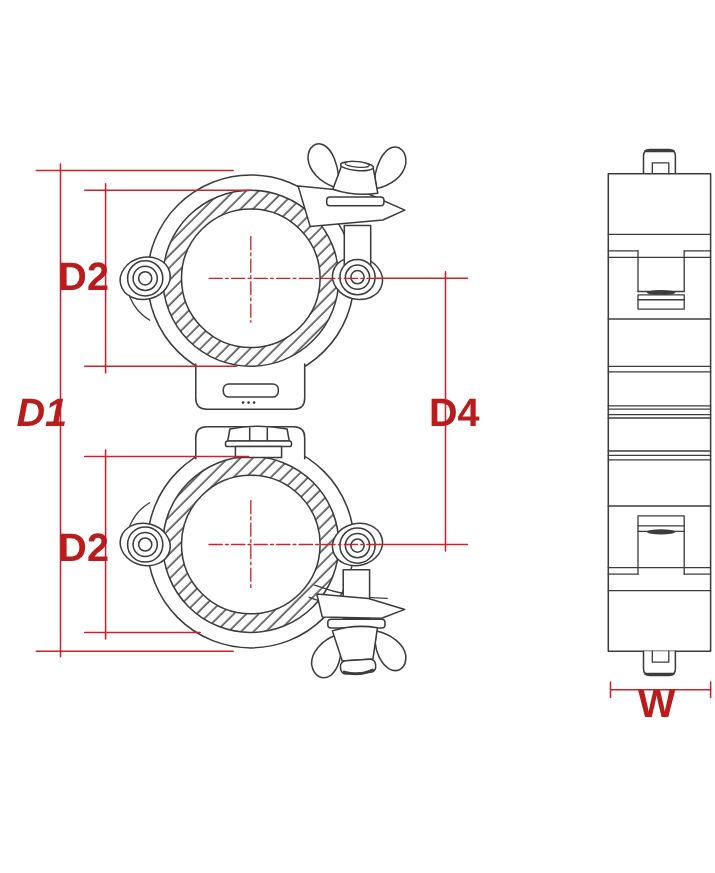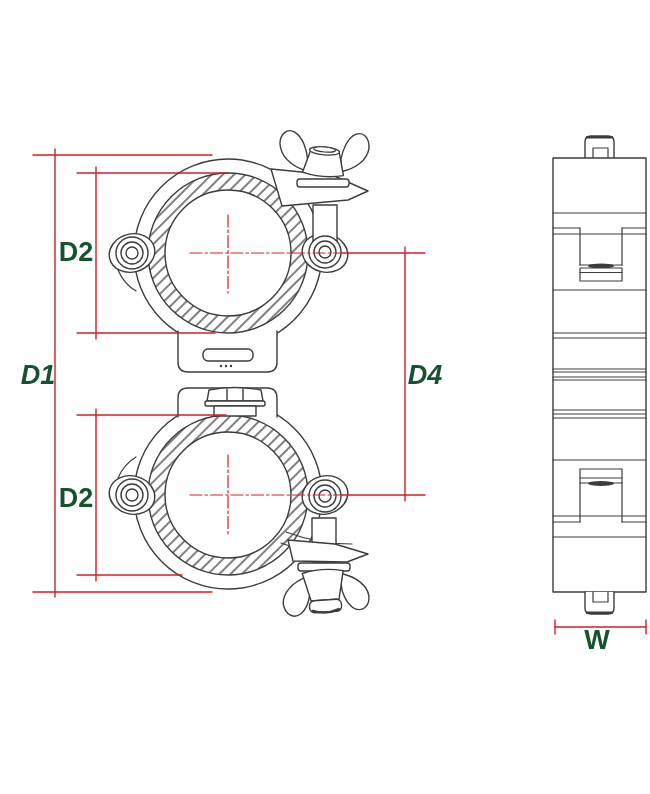--- a/index.html
+++ b/index.html
@@ -8,23 +8,23 @@
     width:650px;height:794px;
     background:#ffffff;
     font-family:"Liberation Sans", sans-serif;
     overflow:hidden;
   }
   svg{position:absolute;left:0;top:0;}
   .dim-label{
     position:absolute;
     transform:translate(-50%,-50%);
     font-weight:bold;
-    font-size:27px;
+    font-size:36px;
     line-height:1;
-    color:#14532d;
+    color:#b91c1c;
     white-space:nowrap;
     user-select:none;
   }
 </style>
 </head>
 <body>
 
 <div class="canvas">
 
 <svg width="650" height="794" viewBox="0 0 650 794">
@@ -218,16 +218,16 @@
       <line x1="555" y1="627" x2="646" y2="627"></line>
       <line x1="555" y1="620" x2="555" y2="634"></line>
       <line x1="646" y1="620" x2="646" y2="634"></line>
     </g>
   </g>
 </svg>
 
 <div class="dim-label" style="left:38px;top:375px;font-style:italic;">D1</div>
 <div class="dim-label" style="left:76px;top:252px;">D2</div>
 <div class="dim-label" style="left:76px;top:498px;">D2</div>
-<div class="dim-label" style="left:425px;top:375px;font-style:italic;">D4</div>
+<div class="dim-label" style="left:413px;top:375px;">D4</div>
 <div class="dim-label" style="left:597px;top:640px;">W</div>
 
 </div>
 
 </body></html>

